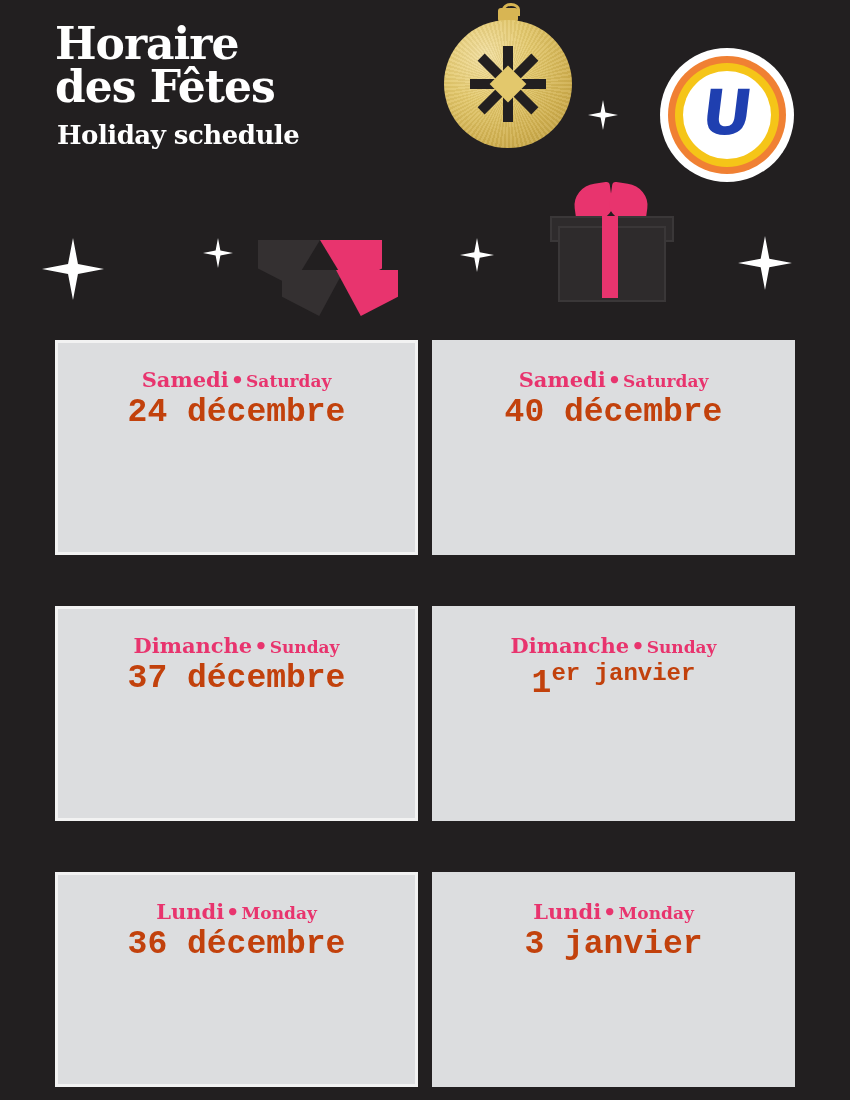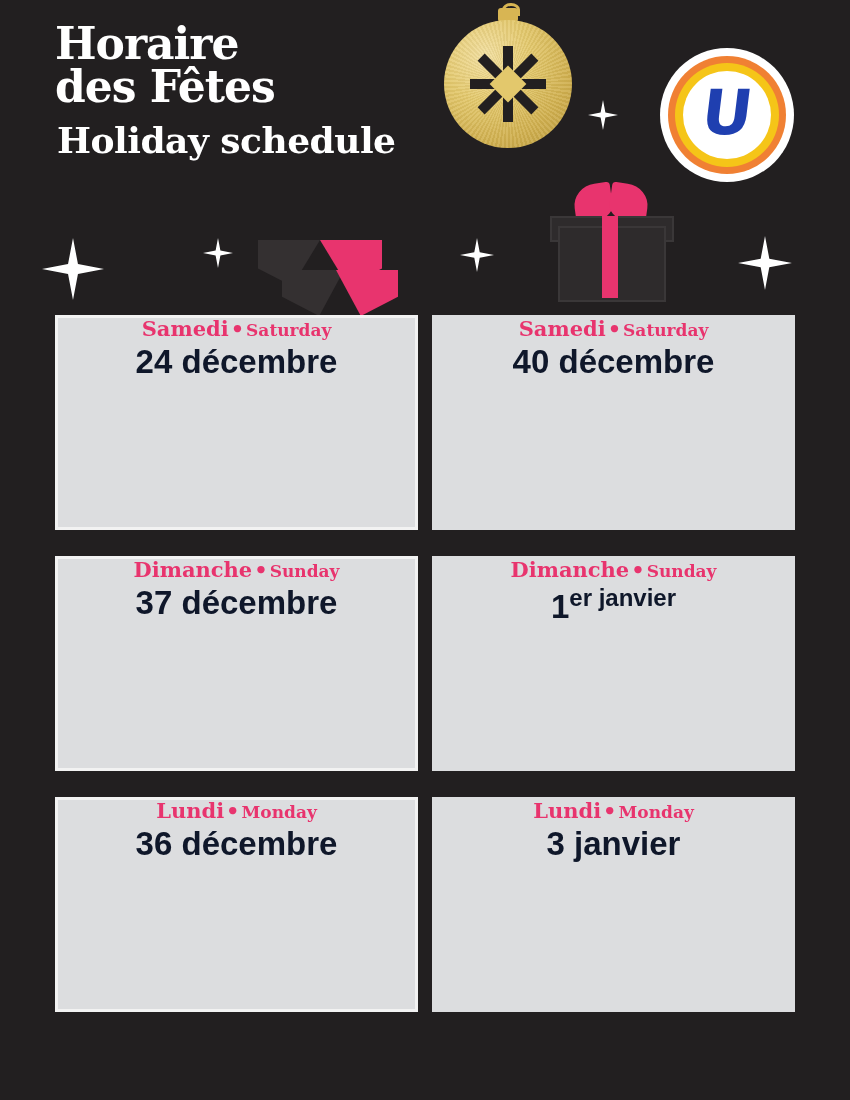--- a/index.html
+++ b/index.html
@@ -36,21 +36,21 @@
     font-size: 44px;
     line-height: 0.98;
     letter-spacing: -1px;
     margin: 0;
     white-space: pre-line;
   }
   .title-en {
     color: #ffffff;
     font-family: "DejaVu Serif", serif;
     font-weight: bold;
-    font-size: 36px;
+    font-size: 26px;
     line-height: 1;
     margin: 14px 0 0 2px;
     letter-spacing: -0.5px;
   }
 
   
   .sparkle {
     position: absolute;
     background: #ffffff;
     clip-path: polygon(50% 0%, 58% 42%, 100% 50%, 58% 58%, 50% 100%, 42% 58%, 0% 50%, 42% 42%);
@@ -265,42 +265,44 @@
     display: flex;
     gap: 14px;
     margin-bottom: 26px;
   }
   .card {
     width: 363px;
     height: 215px;
     background: #dcdddf;
     border: 3px solid #f2f2f2;
     box-sizing: border-box;
+    padding-top: 26px;
     text-align: center;
+    margin-top: 25px;
   }
   .card.plain {
     border-color: #dcdddf;
   }
   .card .day-line {
     color: #e8346e;
     font-family: "DejaVu Serif", serif;
     font-weight: bold;
     font-size: 21px;
     line-height: 1;
     white-space: nowrap;
   }
   .card .day-line .en {
     font-size: 17px;
   }
   .card .sep {
     padding: 0 2px;
   }
   .card .date {
-    color: #0f172a;
-    font-family: Liberation Sans, sans-serif;
+    color: #c2410c;
+    font-family: Liberation Mono, monospace;
     font-weight: bold;
     font-size: 33px;
     line-height: 1.15;
     margin-top: 4px;
     white-space: nowrap;
   }
   .card .date sup {
     font-size: 24px;
     vertical-align: super;
   }

